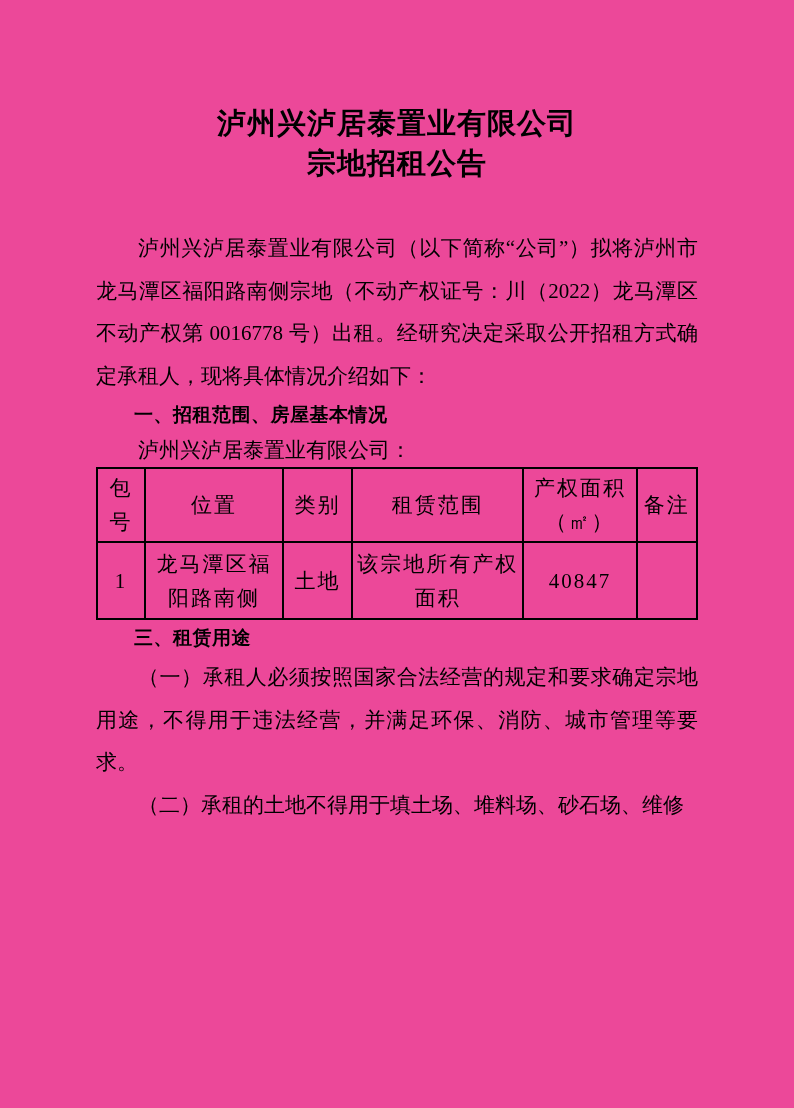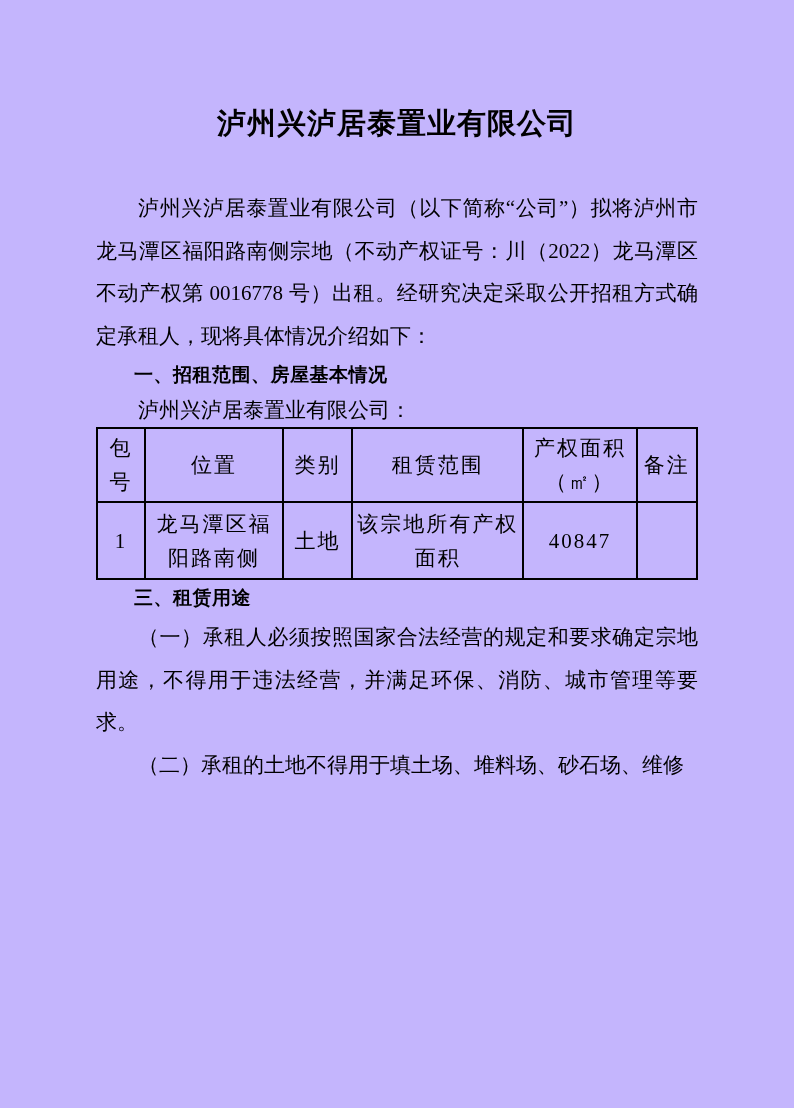--- a/index.html
+++ b/index.html
@@ -1,19 +1,19 @@
 <!DOCTYPE html>
 <html><head>
 <meta charset="utf-8">
 <style>
   html, body { margin:0; padding:0; background:#ffffff; }
   .page {
     position:relative;
     width:794px; height:1108px;
-    background:#c4b5fd;
+    background:#ec4899;
     color:#000000;
     overflow:hidden;
     font-family:"Liberation Serif", serif;
   }
   .content { margin:0 96px; }
 
   .doc-title {
     margin:0;
     padding-top:103px;
     font-family:"Liberation Serif", serif;
@@ -76,20 +76,21 @@
   }
 </style>
 </head>
 <body>
 
 <div class="page">
   <div class="content">
 
     <h1 class="doc-title">
       <span>泸州兴泸居泰置业有限公司</span>
+      <span>宗地招租公告</span>
     </h1>
 
     <p class="body para-intro">泸州兴泸居泰置业有限公司（以下简称“公司”）拟将泸州市龙马潭区福阳路南侧宗地（不动产权证号：川（2022）龙马潭区不动产权第 0016778 号）出租。经研究决定采取公开招租方式确定承租人，现将具体情况介绍如下：</p>
 
     <h3 class="sect">一、招租范围、房屋基本情况</h3>
 
     <p class="body table-intro">泸州兴泸居泰置业有限公司：</p>
 
     <table class="lease">
       <colgroup>

